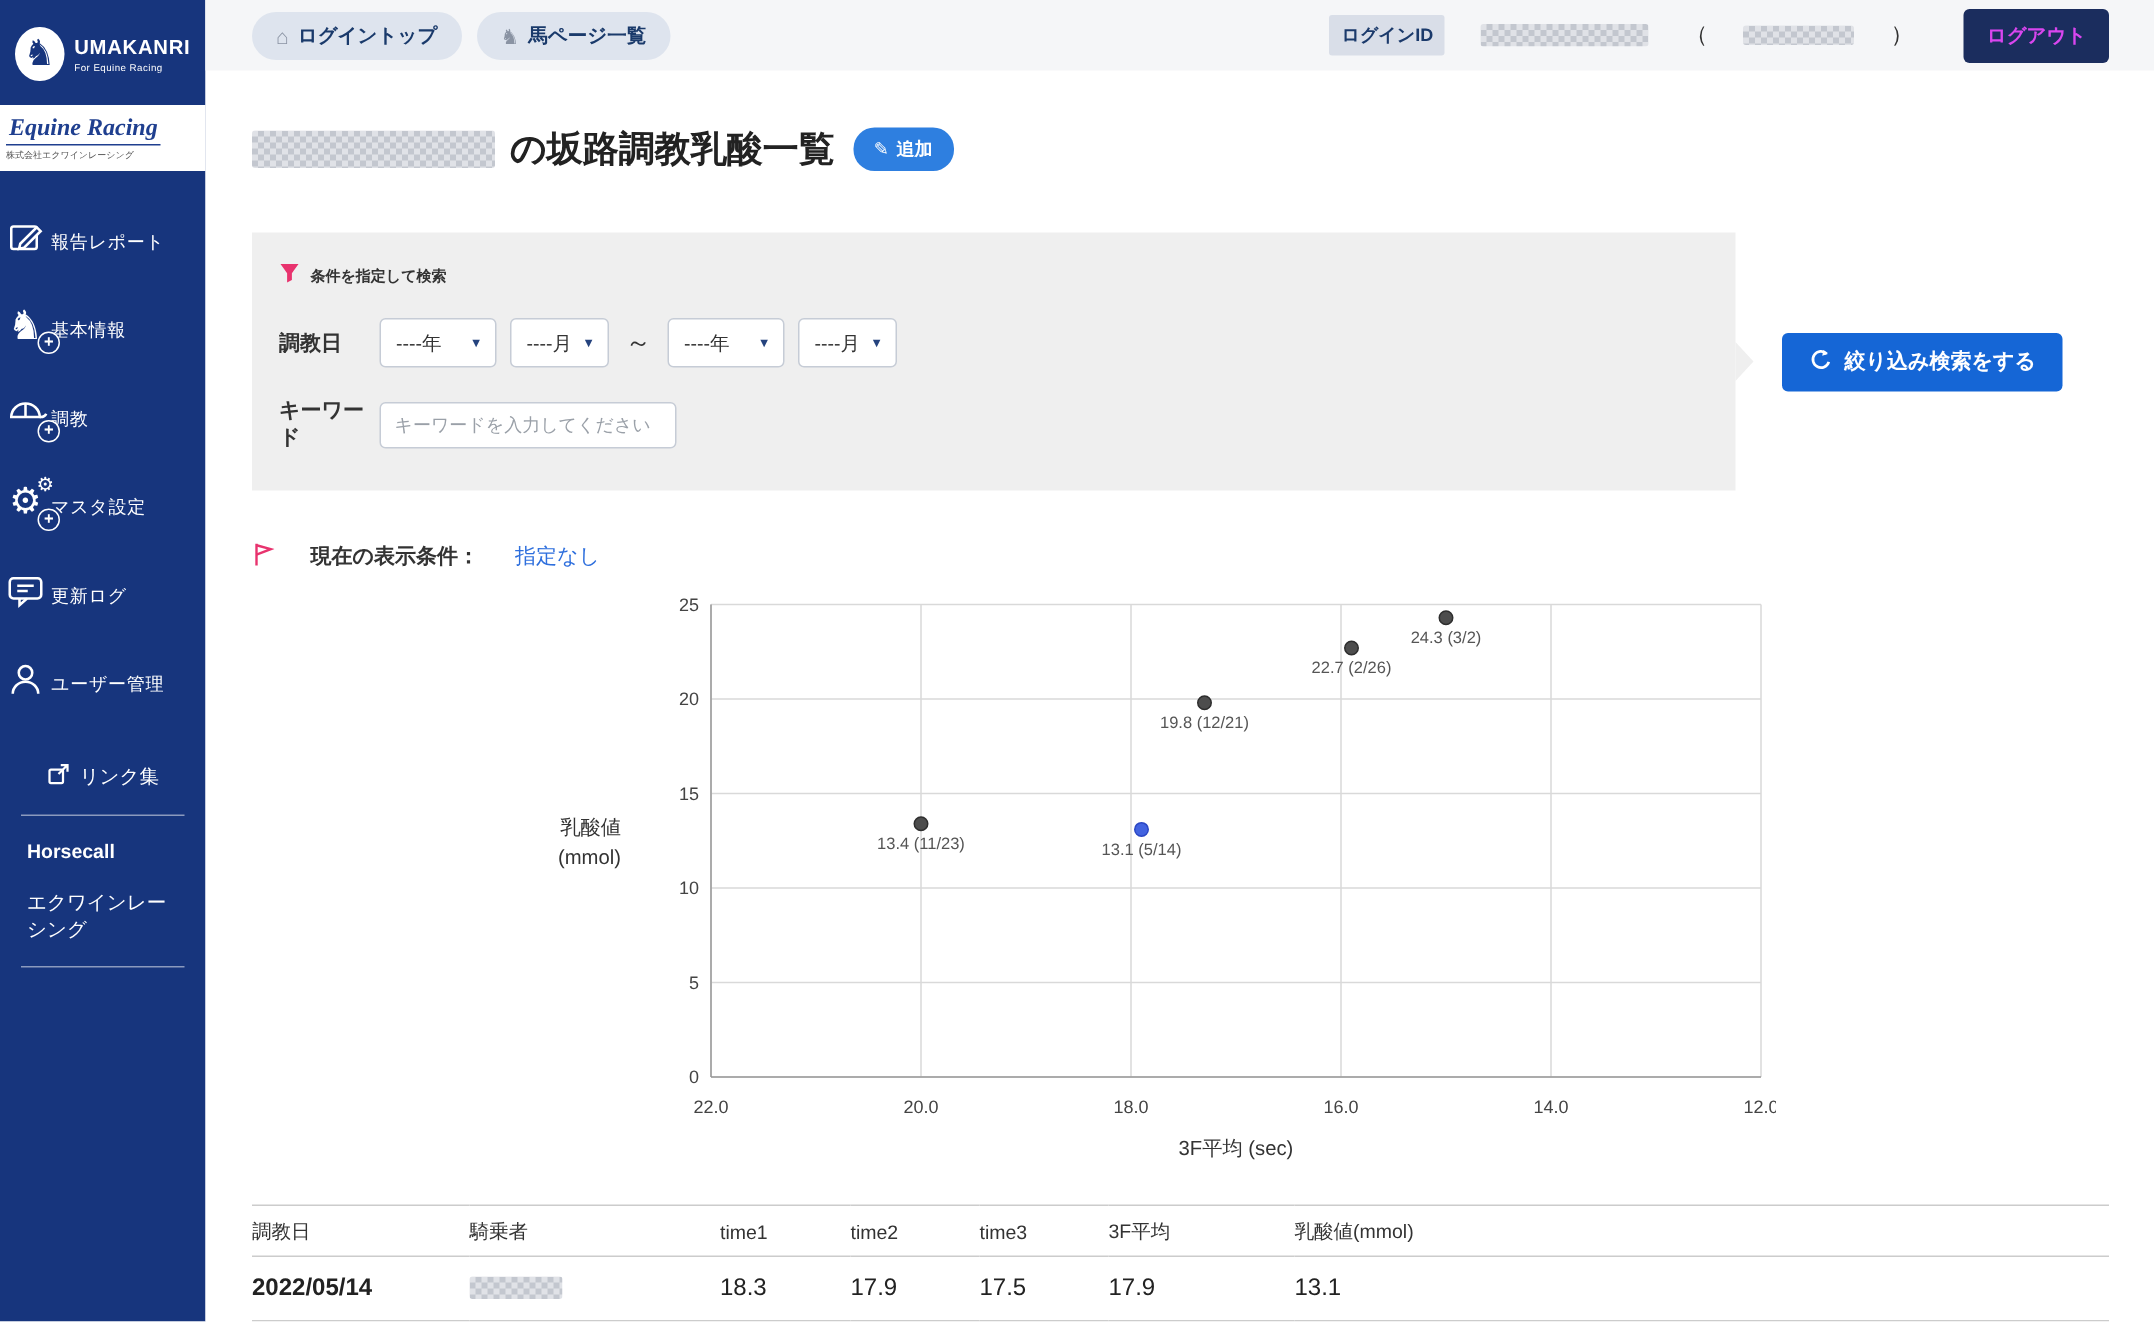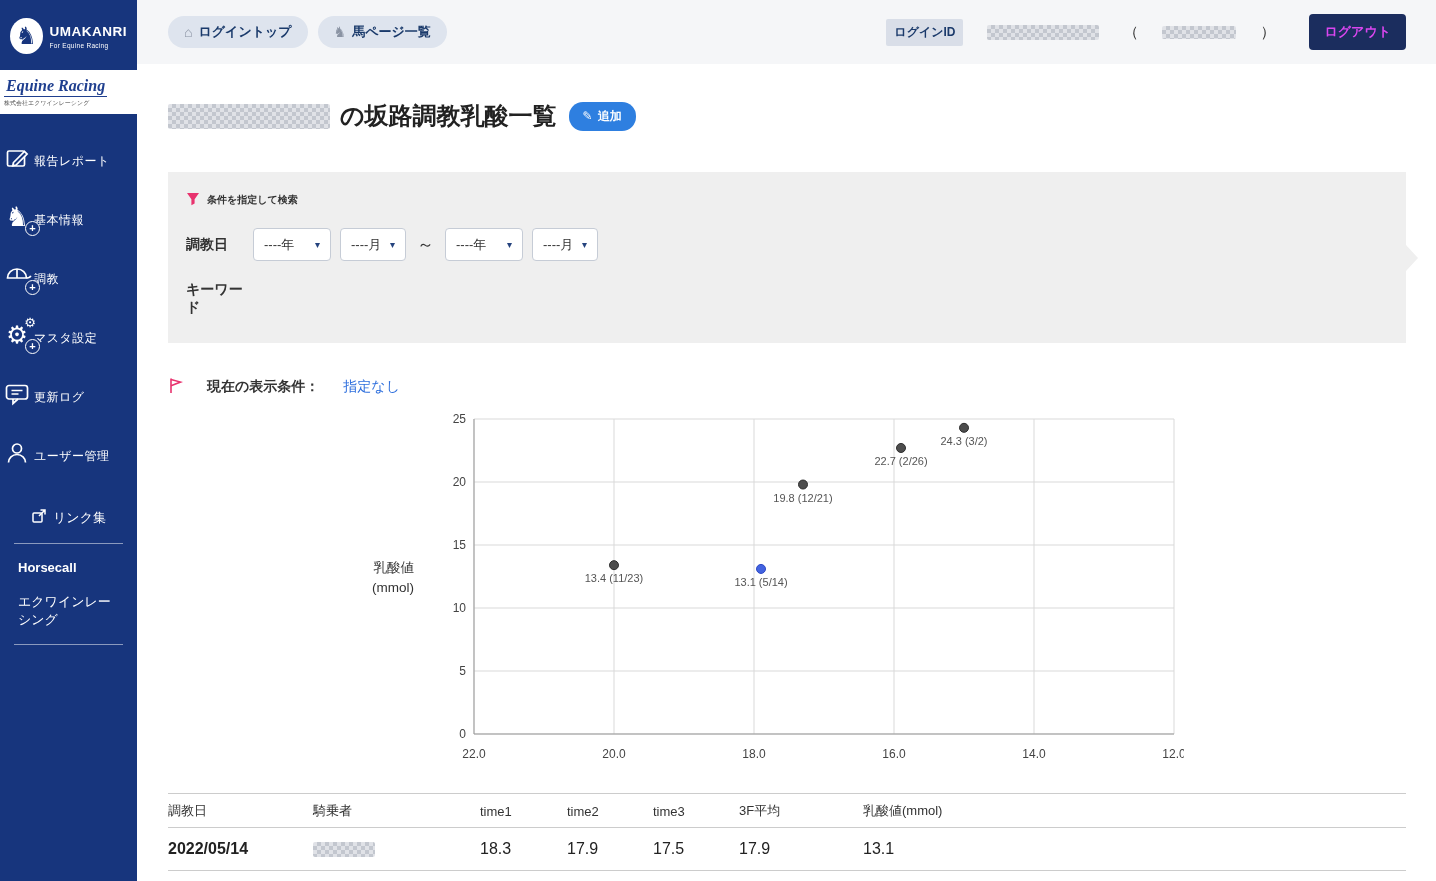--- a/index.html
+++ b/index.html
@@ -229,23 +229,35 @@
             <span class="cond-label">調教日</span>
             <span class="sel year"><select><option>----年</option></select></span>
             <span class="sel month"><select><option>----月</option></select></span>
             <span class="tilde">～</span>
             <span class="sel year"><select><option>----年</option></select></span>
             <span class="sel month"><select><option>----月</option></select></span>
           </div>
 
           <div class="cond-row">
             <span class="cond-label">キーワード</span>
+            <input class="kw-input" type="text" placeholder="キーワードを入力してください" style="">
           </div>
         </div>
 
+        <div class="search-right">
+          <button class="filter-btn">
+            <span>
+              <svg width="16" height="16" viewBox="0 0 16 16" fill="none" stroke="#fff" stroke-width="1.8">
+                <path d="M13.2 9.2 a5.4 5.4 0 1 1 -1.4 -5.4"></path>
+                <path d="M9.6 1.4 l3 2.6 -3.8 1.2" fill="#fff" stroke="none"></path>
+              </svg>
+            </span>
+            <span>絞り込み検索をする</span>
+          </button>
+        </div>
       </div>
 
       <div class="current-row">
         <span>
           <svg width="15" height="17" viewBox="0 0 15 17" fill="none" stroke="#E8336E" stroke-width="1.6">
             <path d="M3 1.5 V16"></path>
             <path d="M3 2.5 l9.5 2.6 -9.5 3.6"></path>
           </svg>
         </span>
         <span class="current-label">現在の表示条件：</span>
@@ -289,20 +301,21 @@
             <circle cx="333.0000000000001" cy="155.94" r="4.5" fill="#4263E0" stroke="#2B47C4" stroke-width="1"></circle>
             <text x="333.0000000000001" y="172.94" text-anchor="middle" fill="#555" font-size="11" font-family="Liberation Sans, DejaVu Sans, sans-serif">13.1 (5/14)</text>
             <circle cx="374.99999999999994" cy="71.51999999999998" r="4.5" fill="#4D4D4D" stroke="#2E2E2E" stroke-width="1"></circle>
             <text x="374.99999999999994" y="88.51999999999998" text-anchor="middle" fill="#555" font-size="11" font-family="Liberation Sans, DejaVu Sans, sans-serif">19.8 (12/21)</text>
             <circle cx="473" cy="34.98000000000002" r="4.5" fill="#4D4D4D" stroke="#2E2E2E" stroke-width="1"></circle>
             <text x="473" y="51.98000000000002" text-anchor="middle" fill="#555" font-size="11" font-family="Liberation Sans, DejaVu Sans, sans-serif">22.7 (2/26)</text>
             <circle cx="536" cy="14.819999999999993" r="4.5" fill="#4D4D4D" stroke="#2E2E2E" stroke-width="1"></circle>
             <text x="536" y="31.819999999999993" text-anchor="middle" fill="#555" font-size="11" font-family="Liberation Sans, DejaVu Sans, sans-serif">24.3 (3/2)</text>
           </svg>
       </div>
+      <div class="xlabel">3F平均 (sec)</div>
 
       <table class="data-table">
         <colgroup>
           <col style="width:145px">
             <col style="width:167px">
             <col style="width:87px">
             <col style="width:86px">
             <col style="width:86px">
             <col style="width:124px">
             <col>

